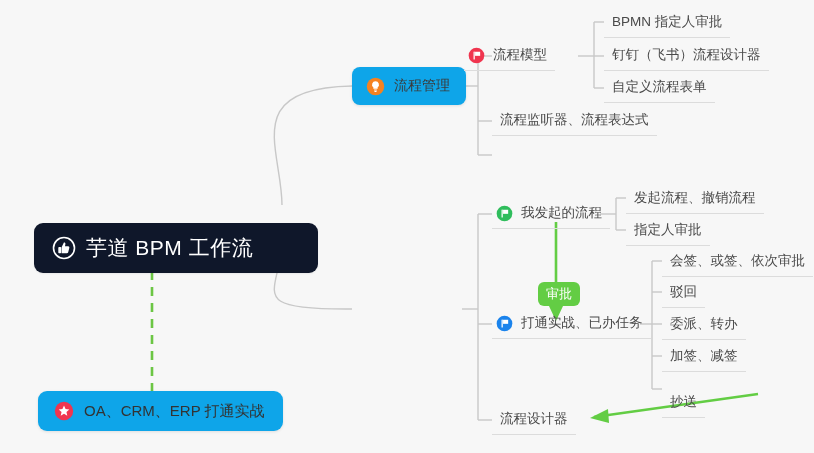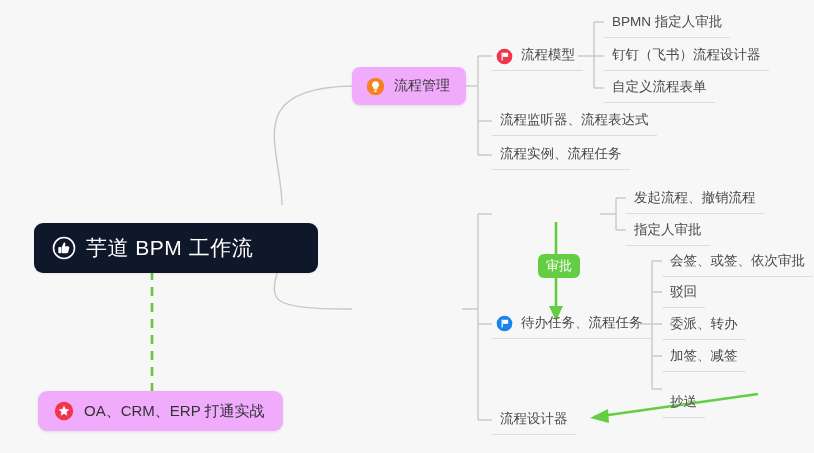--- a/index.html
+++ b/index.html
@@ -49,21 +49,21 @@
     color: #ffffff;
     font-size: 21px;
     letter-spacing: 0.5px;
     margin-left: 10px;
     white-space: nowrap;
   }
 
   
   .card {
     position: absolute;
-    background: #f0abfc;
+    background: #0ea5e9;
     border-radius: 8px;
     display: flex;
     align-items: center;
     box-sizing: border-box;
     box-shadow: 0 1px 3px rgba(0,0,0,0.10);
     padding: 0 16px 0 14px;
     height: 38px;
     white-space: nowrap;
   }
   .card .card-label {
@@ -105,20 +105,21 @@
   
   .badge {
     position: absolute;
     background: #63cd44;
     border-radius: 6px;
     color: #ffffff;
     font-size: 13px;
     padding: 4px 8px;
     line-height: 16px;
     white-space: nowrap;
+    margin-top: 28px;
   }
 
   
   .ico {
     flex: 0 0 auto;
     display: inline-block;
     line-height: 0;
   }
 </style>
 </head>
@@ -195,21 +196,21 @@
       <svg width="19" height="19" viewBox="0 0 20 20">
         <circle cx="10" cy="10" r="9.2" fill="#f58220"></circle>
         <path d="M10 4.4 A3.6 3.6 0 0 0 7.7 10.8 L7.7 12.4 L12.3 12.4 L12.3 10.8 A3.6 3.6 0 0 0 10 4.4 Z" fill="#ffffff"></path>
         <rect x="8.3" y="13.1" width="3.4" height="1.15" rx="0.5" fill="#ffffff"></rect>
         <rect x="8.7" y="14.8" width="2.6" height="1.0" rx="0.5" fill="#ffffff"></rect>
       </svg>
     </span>
     <span class="card-label">流程管理</span>
   </div>
 
-  <div class="leaf with-icon" style="left:492px; top:45px;align-items:flex-end;">
+  <div class="leaf with-icon" style="left:464px; top:45px;">
     <span class="ico">
       <svg width="17" height="17" viewBox="0 0 20 20">
         <circle cx="10" cy="10" r="9.2" fill="#f0354f"></circle>
         <rect x="6.5" y="5.2" width="1.5" height="9.6" rx="0.6" fill="#ffffff"></rect>
         <path d="M8.3 5.6 L14.3 5.6 L14.3 10.4 L8.3 10.4 Z" fill="#ffffff"></path>
       </svg>
     </span>
     <span class="leaf-text">流程模型</span>
   </div>
 
@@ -219,46 +220,53 @@
   <div class="leaf" style="left:604px; top:45px;">
     <span>钉钉（飞书）流程设计器</span>
   </div>
   <div class="leaf" style="left:604px; top:77px;">
     <span>自定义流程表单</span>
   </div>
 
   <div class="leaf" style="left:492px; top:110px;">
     <span>流程监听器、流程表达式</span>
   </div>
-  <div class="leaf" style="left:492px; top:144px;">
-    <span>流程实例、流程任务</span>
-  </div>
-
-
+
+
+  <div class="leaf with-icon" style="left:492px; top:203px;">
+    <span class="ico">
+      <svg width="17" height="17" viewBox="0 0 20 20">
+        <circle cx="10" cy="10" r="9.2" fill="#2fbd5c"></circle>
+        <rect x="6.5" y="5.2" width="1.5" height="9.6" rx="0.6" fill="#ffffff"></rect>
+        <path d="M8.3 5.6 L14.3 5.6 L14.3 10.4 L8.3 10.4 Z" fill="#ffffff"></path>
+      </svg>
+    </span>
+    <span class="leaf-text">我发起的流程</span>
+  </div>
 
   <div class="leaf" style="left:626px; top:188px;">
     <span>发起流程、撤销流程</span>
   </div>
   <div class="leaf" style="left:626px; top:220px;">
     <span>指定人审批</span>
   </div>
 
   <div class="badge" style="left:538px; top:254px;">
     <span>审批</span>
   </div>
 
   <div class="leaf with-icon" style="left:492px; top:313px;">
     <span class="ico">
       <svg width="17" height="17" viewBox="0 0 20 20">
         <circle cx="10" cy="10" r="9.2" fill="#1a83ec"></circle>
         <rect x="6.5" y="5.2" width="1.5" height="9.6" rx="0.6" fill="#ffffff"></rect>
         <path d="M8.3 5.6 L14.3 5.6 L14.3 10.4 L8.3 10.4 Z" fill="#ffffff"></path>
       </svg>
     </span>
-    <span class="leaf-text">待办任务、流程任务</span>
+    <span class="leaf-text">打通实战、已办任务</span>
   </div>
 
   <div class="leaf" style="left:662px; top:251px;">
     <span>会签、或签、依次审批</span>
   </div>
   <div class="leaf" style="left:662px; top:282px;">
     <span>驳回</span>
   </div>
   <div class="leaf" style="left:662px; top:314px;">
     <span>委派、转办</span>

